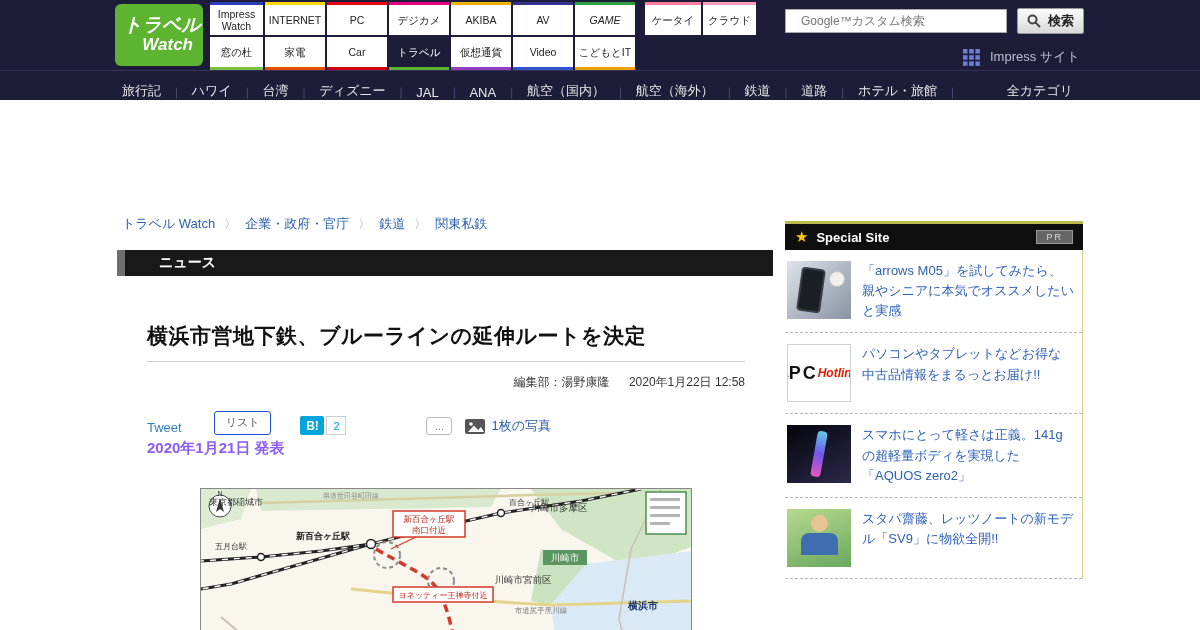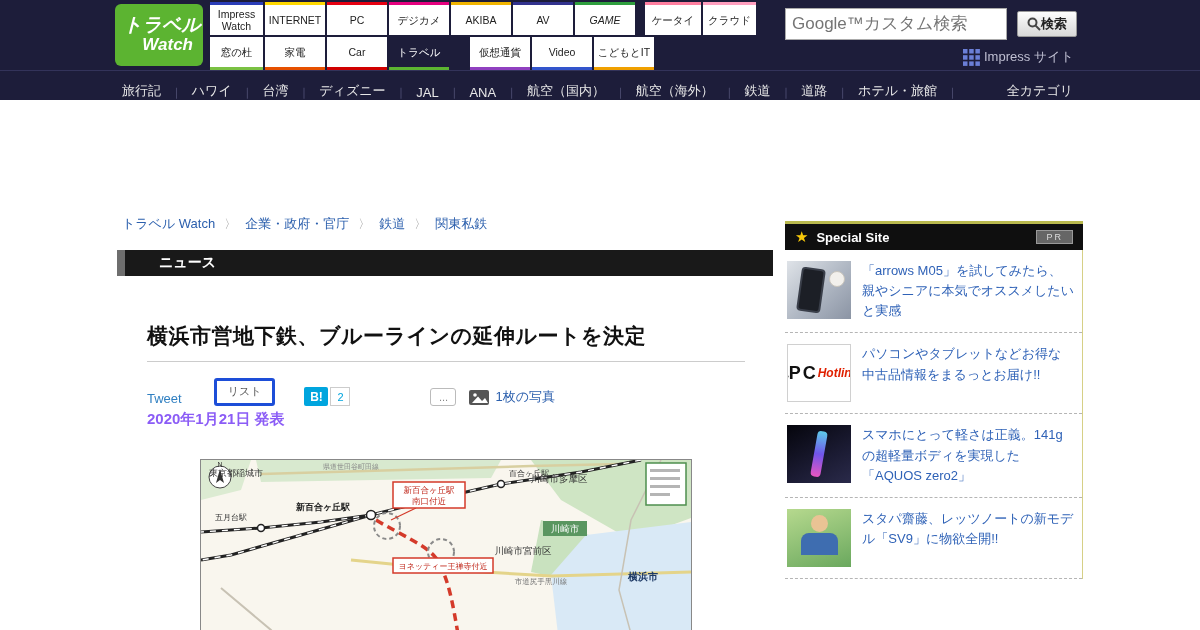--- a/index.html
+++ b/index.html
@@ -22,39 +22,39 @@
 .trow2{margin-top:2px}
 .tab{width:60px;height:33px;background:#fff;display:flex;align-items:center;justify-content:center;text-align:center;font-size:10.5px;color:#222;line-height:1.15;cursor:pointer;padding:0 2px}
 .trow1 .tab{border-top:3px solid #ccc}
 .trow2 .tab{border-bottom:3px solid #ccc}
 .tab.w53{width:53px}
 .tab.w56{width:56px}
 .gap6{width:6px}
 .tab.active{background:#1d1d3a;color:#fff}
 
 .search{position:absolute;left:785px;top:8px;display:flex;align-items:center}
-.search input{width:222px;height:32px;border:1px solid #aaa;padding:0 6px;font-size:17px;background:#fff;font-family:inherit}
-.searchbtn{margin-left:10px;height:26px;padding:0 9px;display:flex;align-items:center;gap:0;background:linear-gradient(#fdfdfd,#d8d8d8);border:1px solid #999;border-radius:2px;font-size:13px;font-weight:bold;color:#222;cursor:pointer;font-family:inherit}
-.impress{position:absolute;left:963px;top:48px;display:flex;align-items:center;gap:4px;color:#bfbfd2;font-size:13px;cursor:pointer}
+.search input{width:222px;height:24px;border:1px solid #aaa;padding:0 15px;font-size:12px;background:#fff;font-family:inherit}
+.searchbtn{margin-left:10px;height:26px;padding:0 9px;display:flex;align-items:center;gap:7px;background:linear-gradient(#fdfdfd,#d8d8d8);border:1px solid #999;border-radius:2px;font-size:13px;font-weight:bold;color:#222;cursor:pointer;font-family:inherit}
+.impress{position:absolute;left:963px;top:48px;display:flex;align-items:center;gap:10px;color:#bfbfd2;font-size:13px;cursor:pointer}
 
 
 .main{position:absolute;left:117px;top:215px;width:656px}
 .crumbs{display:flex;align-items:center;font-size:13px;color:#2b5fad;padding-left:5px}
 .crumb{cursor:pointer}
 .csep{color:#999;margin:0 9px;font-size:12px}
 .newsbar{margin-top:17px;height:26px;background:#191919;color:#fff;font-size:14px;font-weight:bold;display:flex;align-items:center;position:relative;padding-left:42px}
 .newsmark{position:absolute;left:0;top:0;width:8px;height:26px;background:#6e6e6e}
 .body{padding:0 28px 0 30px}
 .title{margin-top:46px;font-size:21px;font-weight:bold;color:#111;letter-spacing:.5px}
 .rule{margin-top:11px;border-bottom:1px solid #ccc}
 .byline{margin-top:12px;text-align:right;font-size:12px;color:#333}
 .byline .dt{margin-left:16px}
 .social{margin-top:18px;display:flex;align-items:flex-end;height:26px}
 .tweet{color:#2f7fc1;font-size:13px;cursor:pointer}
-.listbtn{margin-left:32px;border:3px solid #1d4ed8;border-radius:3px;padding:3px 11px 4px;font-size:11px;color:#555;background:#fff;cursor:pointer;font-family:Liberation Mono, monospace}
+.listbtn{margin-left:32px;border:1px solid #1d4ed8;border-radius:3px;padding:3px 11px 4px;font-size:11px;color:#555;background:#fff;cursor:pointer;font-family:Liberation Mono, monospace}
 .hatena{margin-left:29px;display:flex;cursor:pointer}
 .hb{width:24px;height:19px;color:#fff;font-weight:bold;font-size:12px;display:flex;align-items:center;justify-content:center;border-radius:2px}
 .hcount{width:20px;height:19px;border:1px solid #ccc;margin-left:2px;color:#00a5de;font-size:11px;display:flex;align-items:center;justify-content:center;background:#fff}
 .morebtn{margin-left:80px;width:26px;height:18px;border:1px solid #bbb;border-radius:3px;color:#888;font-size:11px;display:flex;align-items:center;justify-content:center;background:#fff;cursor:pointer}
 .photolink{margin-left:13px;display:flex;align-items:center;gap:6px;cursor:pointer}
 .photolink .txt{color:#2b5fad;font-size:13px}
 .announce{margin-top:4px;font-size:15px;font-weight:bold;color:#8b5cf6}
 .figure{margin:30px auto 0;width:492px;border:1px solid #888;background:#f9f6ee}
 
 
@@ -104,21 +104,21 @@
         <div class="tab" style="border-top-color: rgb(46, 158, 62); font-style: italic;">GAME</div>
         <div class="gap6"></div>
         <div class="tab w56" style="border-top-color: rgb(255, 127, 160);">ケータイ</div>
         <div class="tab w53" style="border-top-color: rgb(255, 159, 191);">クラウド</div>
       </div>
       <div class="trow trow2">
         <div class="tab w53" style="border-bottom-color: rgb(122, 193, 67);">窓の杜</div>
         <div class="tab" style="border-bottom-color: rgb(230, 80, 0);">家電</div>
         <div class="tab" style="border-bottom-color: rgb(208, 0, 0);">Car</div>
         <div class="tab active" style="border-bottom-color: rgb(92, 180, 49);">トラベル</div>
-        <div class="tab" style="border-bottom-color: rgb(144, 64, 192); margin-left: 19px;">仮想通貨</div>
+        <div class="tab" style="border-bottom-color: rgb(144, 64, 192);">仮想通貨</div>
         <div class="tab" style="border-bottom-color: rgb(51, 85, 204);">Video</div>
         <div class="tab" style="border-bottom-color: rgb(240, 160, 0);">こどもとIT</div>
       </div>
     </div>
 
     <div class="search">
       <input placeholder="Google™カスタム検索" style="">
       <button class="searchbtn">
         <svg width="14" height="14" viewBox="0 0 14 14">
             <circle cx="5.5" cy="5.5" r="4" fill="none" stroke="#444" stroke-width="2"></circle>
@@ -184,20 +184,24 @@
     </div>
 
     <div class="newsbar">
       <span class="newsmark"></span>
       <span>ニュース</span>
     </div>
 
     <div class="body">
       <h1 class="title">横浜市営地下鉄、ブルーラインの延伸ルートを決定</h1>
       <div class="rule"></div>
+      <div class="byline">
+        <span>編集部：湯野康隆</span>
+        <span class="dt">2020年1月22日 12:58</span>
+      </div>
 
       <div class="social">
         <span class="tweet">Tweet</span>
         <button class="listbtn">リスト</button>
         <span class="hatena">
           <span class="hb" style="background: rgb(0, 165, 222);">B!</span>
           <span class="hcount">2</span>
         </span>
         <button class="morebtn">...</button>
         <span class="photolink">

